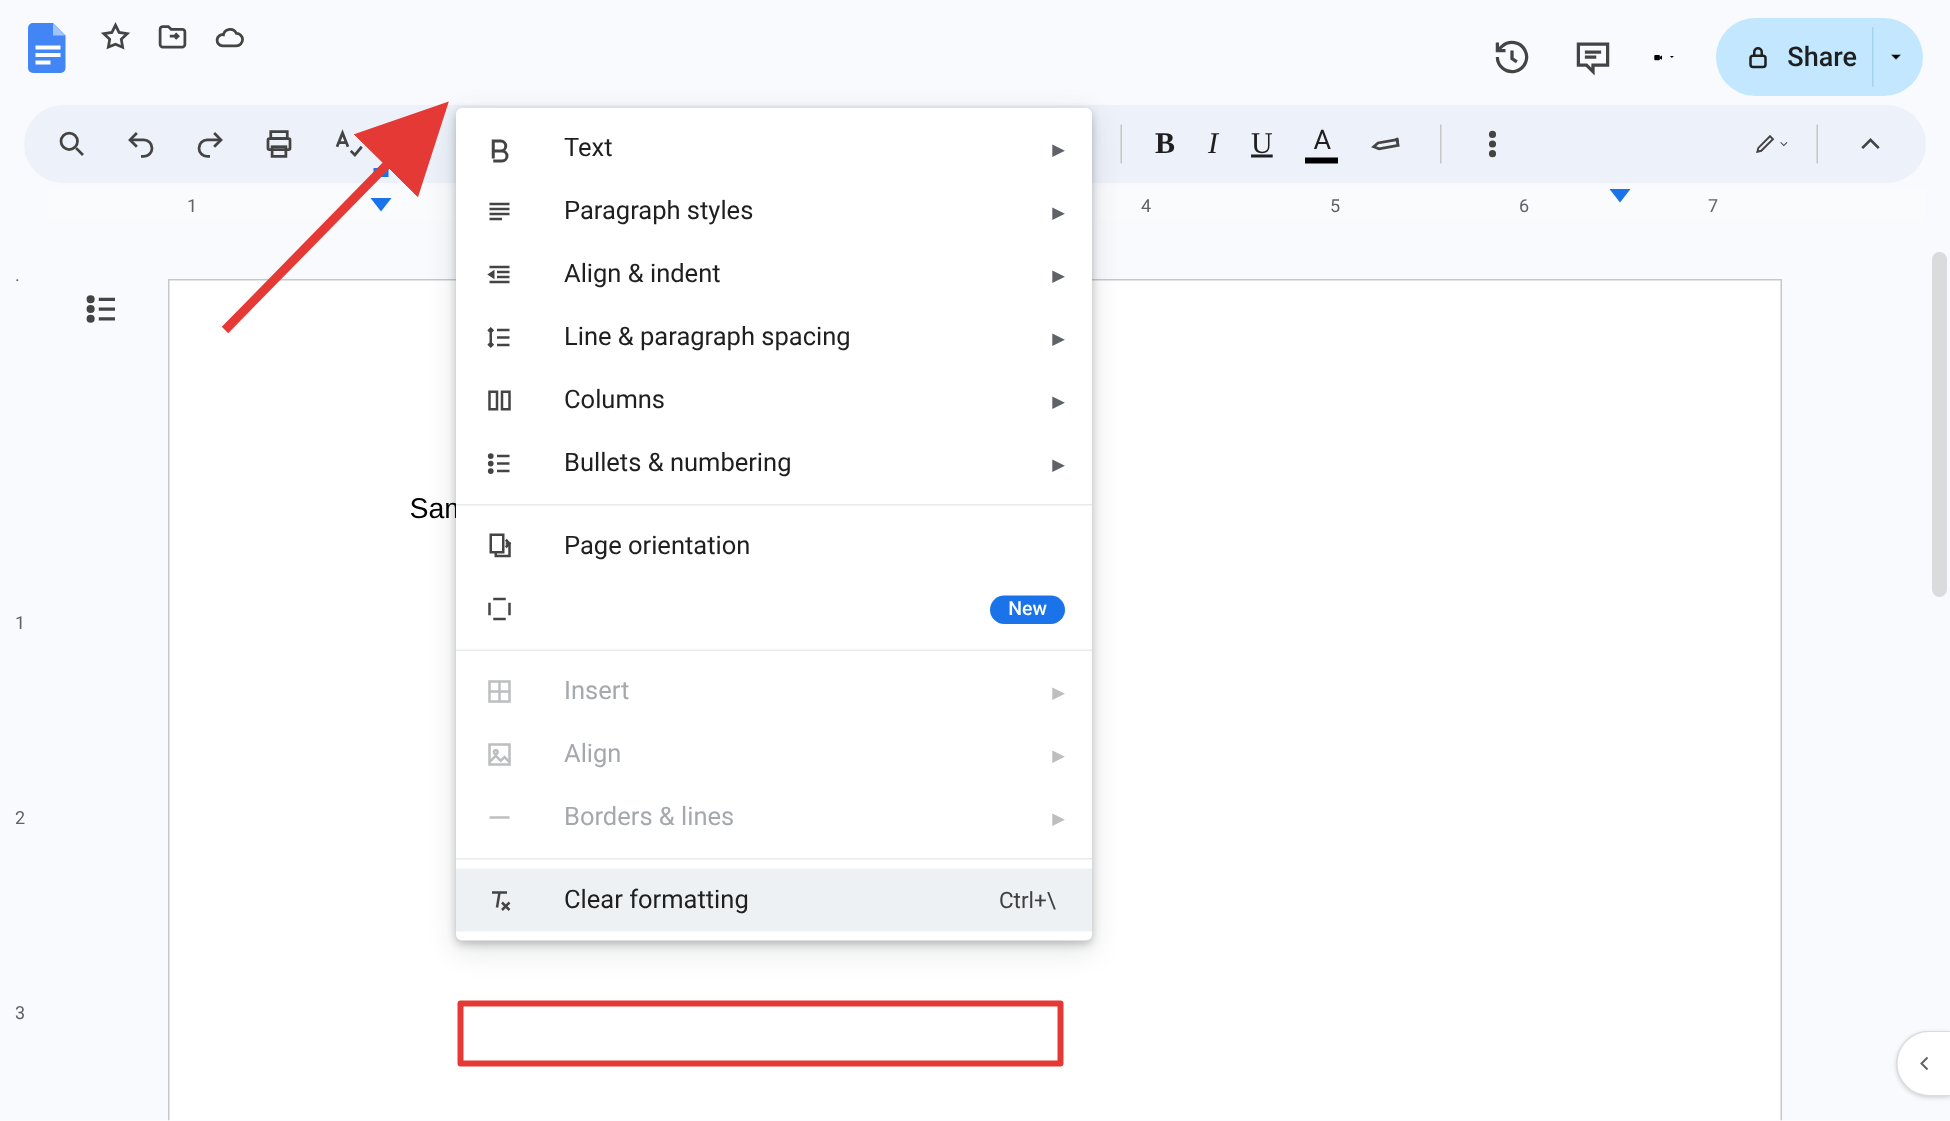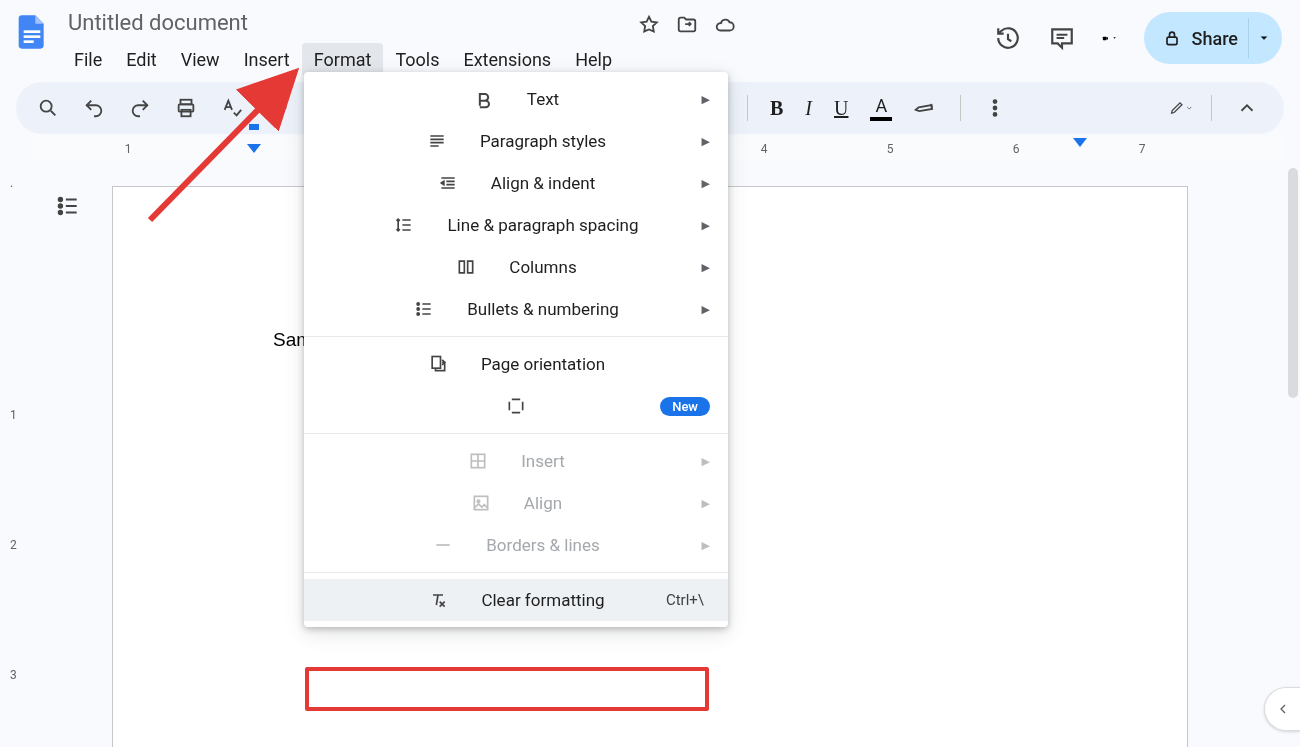--- a/index.html
+++ b/index.html
@@ -48,21 +48,21 @@
   .ruler-v { position:absolute; left:4px; top:165px; bottom:0; width:30px; font-size:11px; color:#5f6368; }
   .ruler-v .numv { position:absolute; left:6px; transform:translateY(-50%); font-size:12px;}
   
   .workspace { position:absolute; left:32px; right:0; top:168px; bottom:0; background:#f8fafd; overflow:hidden;}
   .page { position:absolute; left:80px; top:18px; width:1076px; height:1400px; background:#fff; border:1px solid #c7c7c7; }
   .page .txt { position:absolute; left:128px; top:142px; font-size:19px; font-family:Arial; color:#000;margin-left:32px;}
   .outline-btn { position:absolute; left:18px; top:20px; width:36px; height:36px; display:flex; align-items:center; justify-content:center;}
   .outline-btn svg{width:26px;height:26px;stroke:#444;fill:none;stroke-width:2;}
   
   .menu { position:absolute; left:304px; top:72px; width:424px; background:#fff; border-radius:4px; box-shadow:0 2px 6px rgba(60,64,67,.3),0 6px 20px rgba(60,64,67,.15); padding:6px 0; z-index:50;}
-  .mi { display:flex; align-items:center; height:42px; padding:0 18px; gap:32px; font-size:17px; position:relative;justify-content:center;}
+  .mi { display:flex; align-items:center; height:42px; padding:0 18px; gap:32px; font-size:17px; position:relative;}
   .mi.disabled { color:#a5a8ac; }
   .mi .iw { width:22px; display:flex; justify-content:center;}
   .mi svg { width:20px; height:20px; stroke:#444; fill:none; stroke-width:2; }
   .mi.disabled svg { stroke:#bcbebf; }
   .mi .arrow { position:absolute; right:18px; font-size:11px; color:#5f6368; }
   .mi .short { position:absolute; right:24px; font-size:15px; color:#404040; }
   .mi .badge{ position:absolute; right:18px; background:#1a73e8; color:#fff; font-size:13px; font-weight:500; padding:2px 12px; border-radius:12px;}
   .mdiv { height:1px; background:#e8eaed; margin:6px 0;}
   .hi-box{ position:absolute; left:305px; top:667px; width:404px; height:44px; border:4px solid #e53935; border-radius:2px; z-index:60; pointer-events:none;}
   .mi.hover { background:#eef1f4; }
@@ -78,33 +78,20 @@
 
 <div class="hdr">
   <div class="logo">
     <svg viewBox="0 0 24 24">
         <path fill="#4285f4" stroke="none" d="M6 2h8l5 5v13a2 2 0 0 1-2 2H6a2 2 0 0 1-2-2V4a2 2 0 0 1 2-2z"></path>
         <path fill="#a1c2fa" stroke="none" d="M14 2v5h5z"></path>
         <rect x="7" y="11" width="10" height="1.6" fill="#fff" stroke="none"></rect>
         <rect x="7" y="14" width="10" height="1.6" fill="#fff" stroke="none"></rect>
         <rect x="7" y="17" width="6" height="1.6" fill="#fff" stroke="none"></rect>
       </svg>
-  </div>
-  <div class="titleblock">
-    <div class="doctitle">Untitled document</div>
-    <div class="menubar">
-      <span>File</span>
-      <span>Edit</span>
-      <span>View</span>
-      <span>Insert</span>
-      <span class="active">Format</span>
-      <span>Tools</span>
-      <span>Extensions</span>
-      <span>Help</span>
-    </div>
   </div>
   <div class="titleicons">
     <span><svg viewBox="0 0 24 24">
           <path d="M12 3l2.6 5.3 5.9.9-4.3 4.1 1 5.8L12 16.9 6.8 19l1-5.8L3.5 9.2l5.9-.9z"></path>
         </svg></span>
     <span><svg viewBox="0 0 24 24">
           <path d="M3 6a2 2 0 0 1 2-2h4l2 2h8a2 2 0 0 1 2 2v9a2 2 0 0 1-2 2H5a2 2 0 0 1-2-2z"></path>
           <path d="M10 11h6M14 9l2 2-2 2"></path>
         </svg></span>
     <span><svg viewBox="0 0 24 24">

